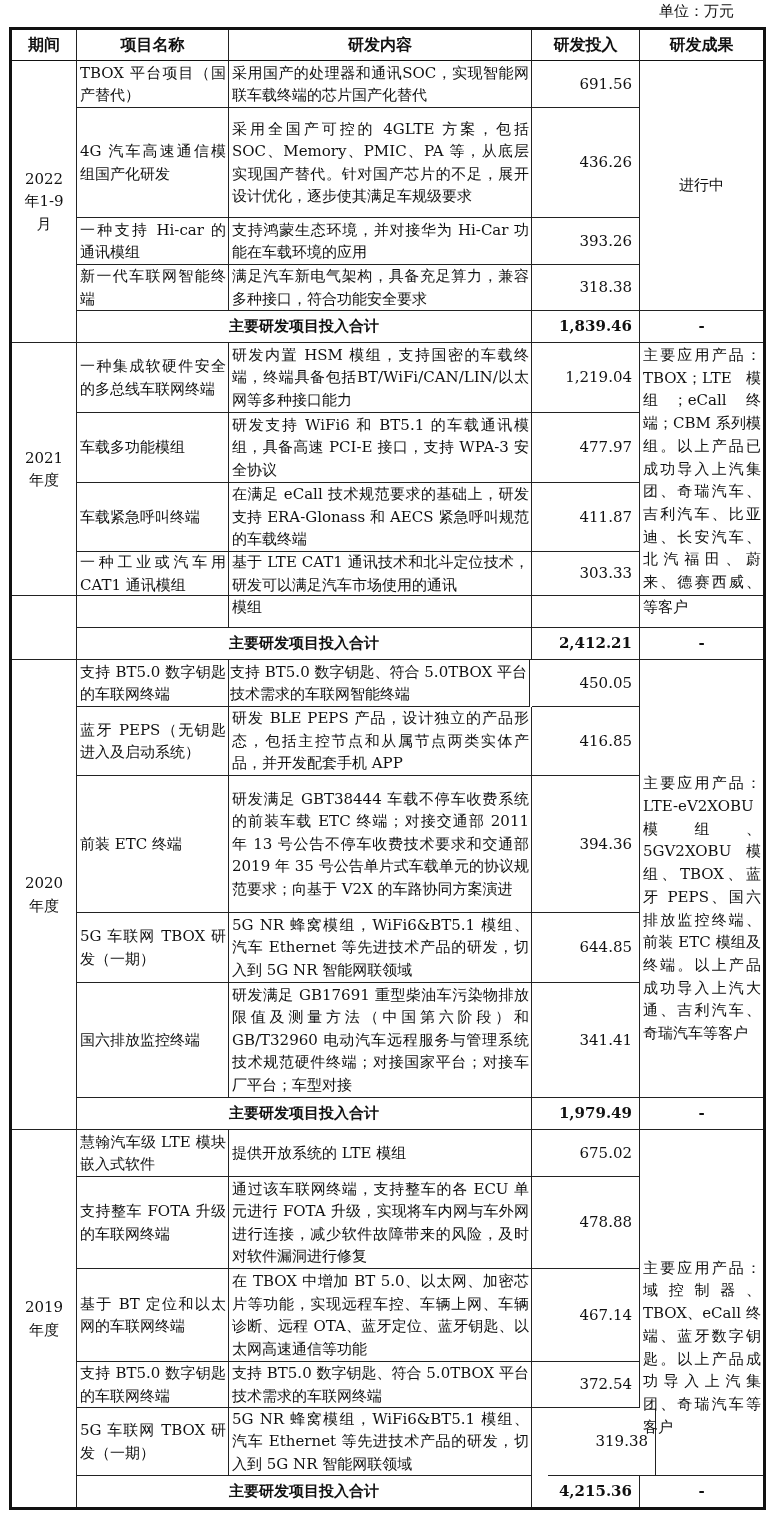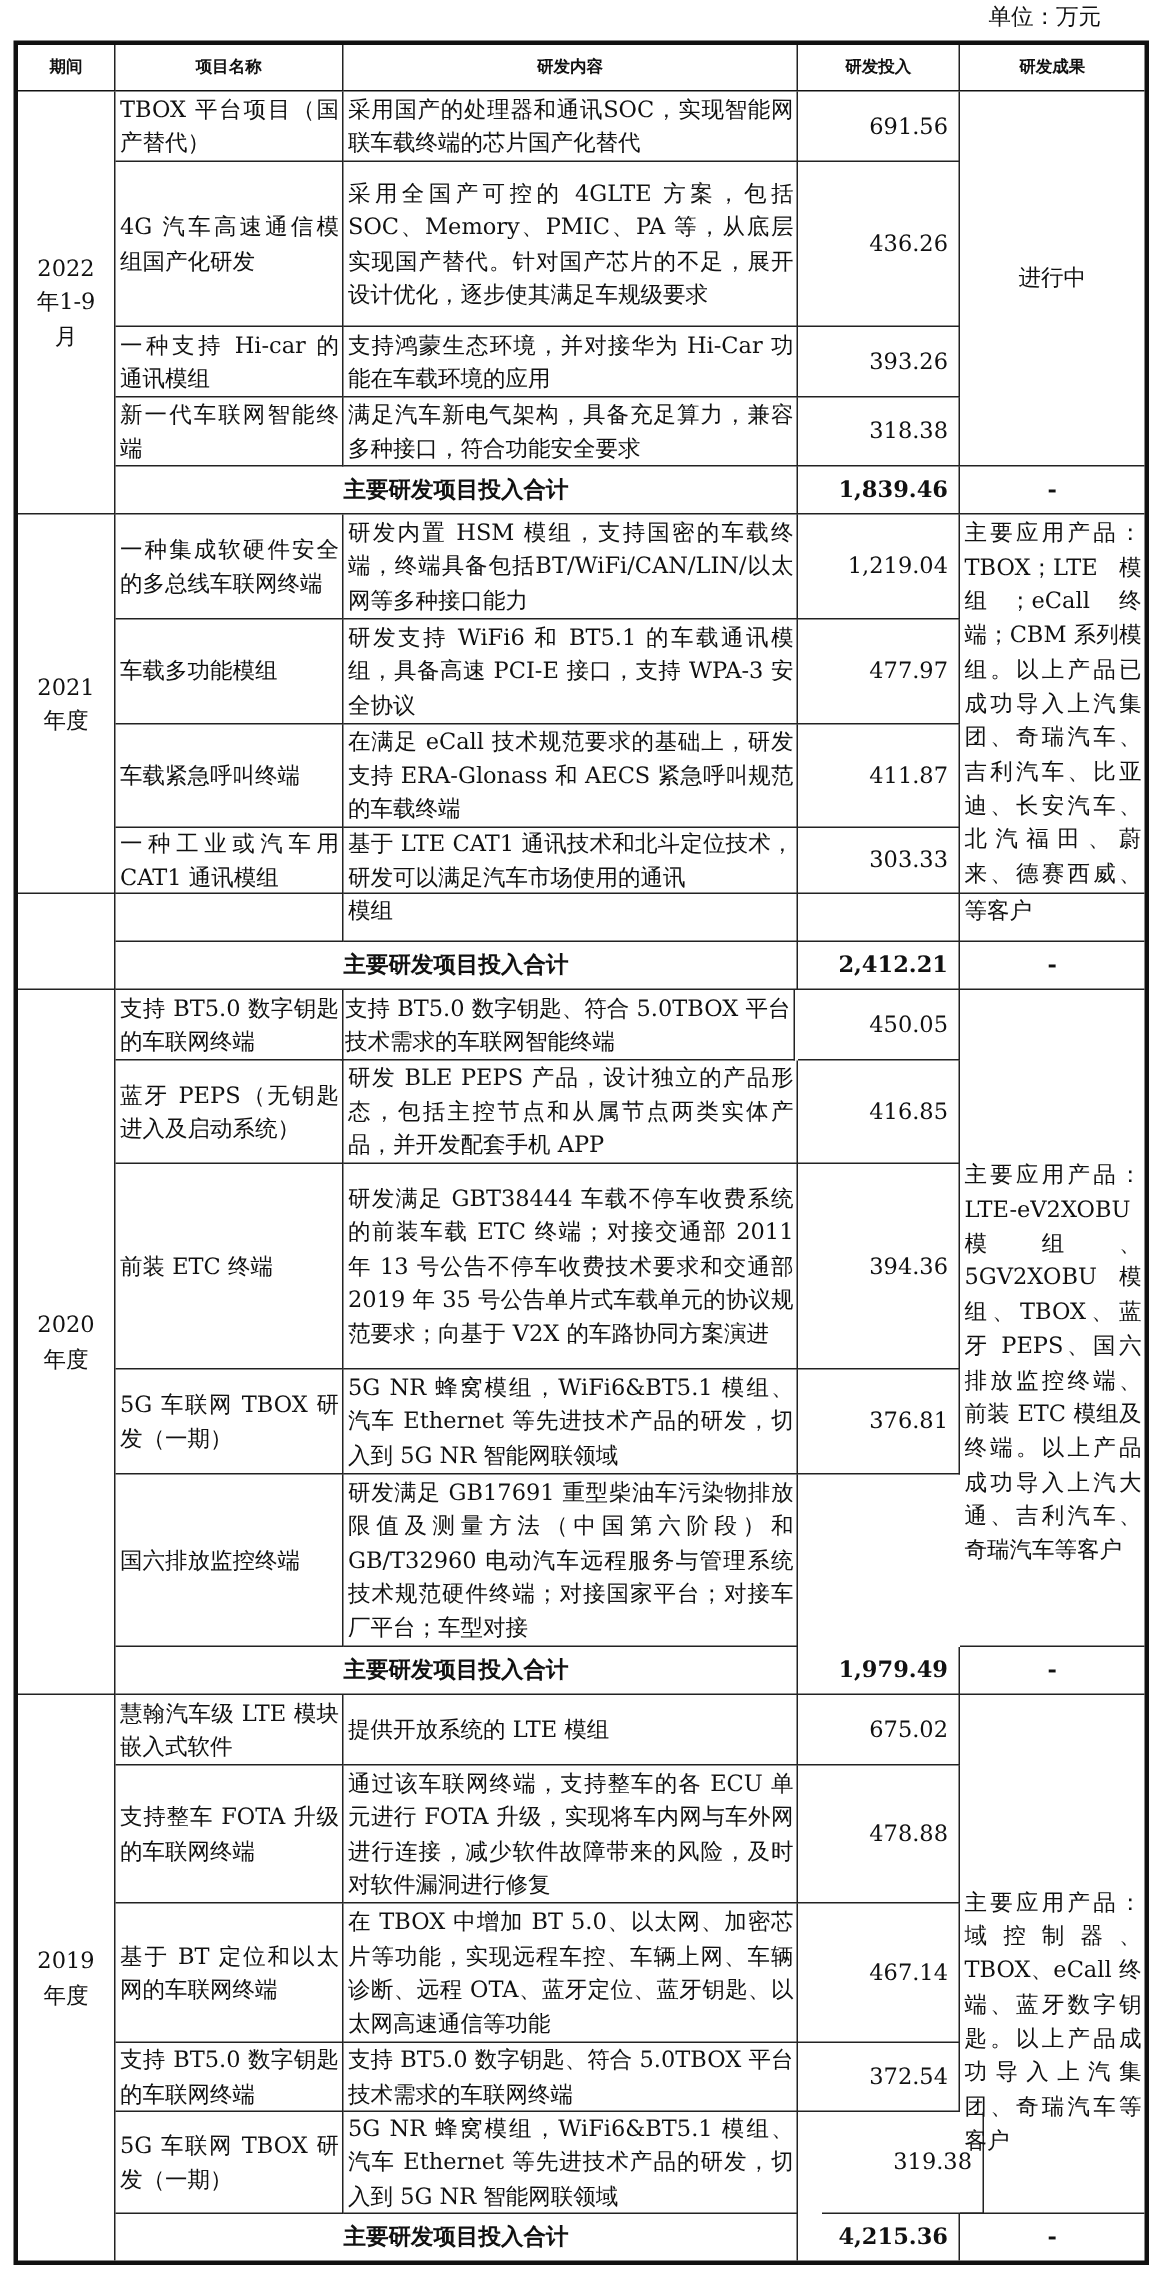--- a/index.html
+++ b/index.html
@@ -4,21 +4,21 @@
 <style>
   html, body { margin: 0; padding: 0; background: #ffffff; }
   body { width: 774px; height: 1523px; position: relative; overflow: hidden;
          font-family: "DejaVu Serif", "Liberation Serif", serif; color: #111; }
   .unit { position: absolute; right: 40px; top: 0px; font-size: 15px; line-height: 22px; }
   .tbl { position: absolute; left: 9px; top: 27px; width: 757px; height: 1483px;
          border: 3px solid #111; box-sizing: border-box; }
   .cell { position: absolute; box-sizing: border-box; font-size: 15px; line-height: 22.5px;
           border-right: 1px solid #222; border-bottom: 1px solid #222; overflow: hidden; }
   .hdr { font-family: "DejaVu Sans", "Liberation Sans", sans-serif; font-weight: bold;
-         font-size: 11px; display: flex; align-items: center; justify-content: center;
+         font-size: 16px; display: flex; align-items: center; justify-content: center;
          border-bottom: 1.5px solid #111; }
   .c { display: flex; align-items: center; justify-content: center; text-align: center; }
   .l { padding: 0 2px 0 3px; display: flex; align-items: center; text-align: justify; }
   .r { display: flex; align-items: center; justify-content: flex-end; padding-right: 7px; font-size: 15px; }
   .top { align-items: flex-start; }
   .sum { font-family: "DejaVu Sans", "Liberation Sans", sans-serif; font-weight: bold; }
   .sumnum { font-weight: bold; }
   .nob { border-bottom: none; }
   .nor { border-right: none; }
 </style>
@@ -98,24 +98,25 @@
   <div class="cell l" style="left:65px;top:677px;width:152px;height:69px;">蓝牙 PEPS（无钥匙进入及启动系统）</div>
   <div class="cell l" style="left:217px;top:677px;width:303px;height:69px;">研发 BLE PEPS 产品，设计独立的产品形态，包括主控节点和从属节点两类实体产品，并开发配套手机 APP</div>
   <div class="cell r" style="left:520px;top:677px;width:108px;height:69px;">416.85</div>
 
   <div class="cell l" style="left:65px;top:746px;width:152px;height:137px;">前装 ETC 终端</div>
   <div class="cell l" style="left:217px;top:746px;width:303px;height:137px;">研发满足 GBT38444 车载不停车收费系统的前装车载 ETC 终端；对接交通部 2011 年 13 号公告不停车收费技术要求和交通部 2019 年 35 号公告单片式车载单元的协议规范要求；向基于 V2X 的车路协同方案演进</div>
   <div class="cell r" style="left:520px;top:746px;width:108px;height:137px;">394.36</div>
 
   <div class="cell l" style="left:65px;top:883px;width:152px;height:70px;">5G 车联网 TBOX 研发（一期）</div>
   <div class="cell l" style="left:217px;top:883px;width:303px;height:70px;">5G NR 蜂窝模组，WiFi6&amp;BT5.1 模组、汽车 Ethernet 等先进技术产品的研发，切入到 5G NR 智能网联领域</div>
-  <div class="cell r" style="left:520px;top:883px;width:108px;height:70px;">376.81</div>
+  <div class="cell r" style="left:520px;top:883px;width:108px;height:70px;">644.85</div>
 
   <div class="cell l" style="left:65px;top:953px;width:152px;height:115px;">国六排放监控终端</div>
   <div class="cell l" style="left:217px;top:953px;width:303px;height:115px;">研发满足 GB17691 重型柴油车污染物排放限值及测量方法（中国第六阶段）和 GB/T32960 电动汽车远程服务与管理系统技术规范硬件终端；对接国家平台；对接车厂平台；车型对接</div>
+  <div class="cell r" style="left:520px;top:953px;width:108px;height:115px;">341.41</div>
 
   <div class="cell l nor" style="left:628px;top:630px;width:123px;height:438px;padding-top:60px;line-height:22.7px;">主要应用产品：LTE-eV2XOBU 模组、5GV2XOBU 模组、TBOX、蓝牙 PEPS、国六排放监控终端、前装 ETC 模组及终端。以上产品成功导入上汽大通、吉利汽车、奇瑞汽车等客户</div>
 
   <div class="cell c sum" style="left:65px;top:1068px;width:455px;height:32px;">主要研发项目投入合计</div>
   <div class="cell r sumnum" style="left:520px;top:1068px;width:108px;height:32px;">1,979.49</div>
   <div class="cell c nor sumnum" style="left:628px;top:1068px;width:123px;height:32px;">-</div>
 
   <div class="cell c nob" style="left:0;top:1100px;width:65px;height:377px;padding:0 10px;">2019年度</div>
 
   <div class="cell l" style="left:65px;top:1100px;width:152px;height:47px;">慧翰汽车级 LTE 模块嵌入式软件</div>

